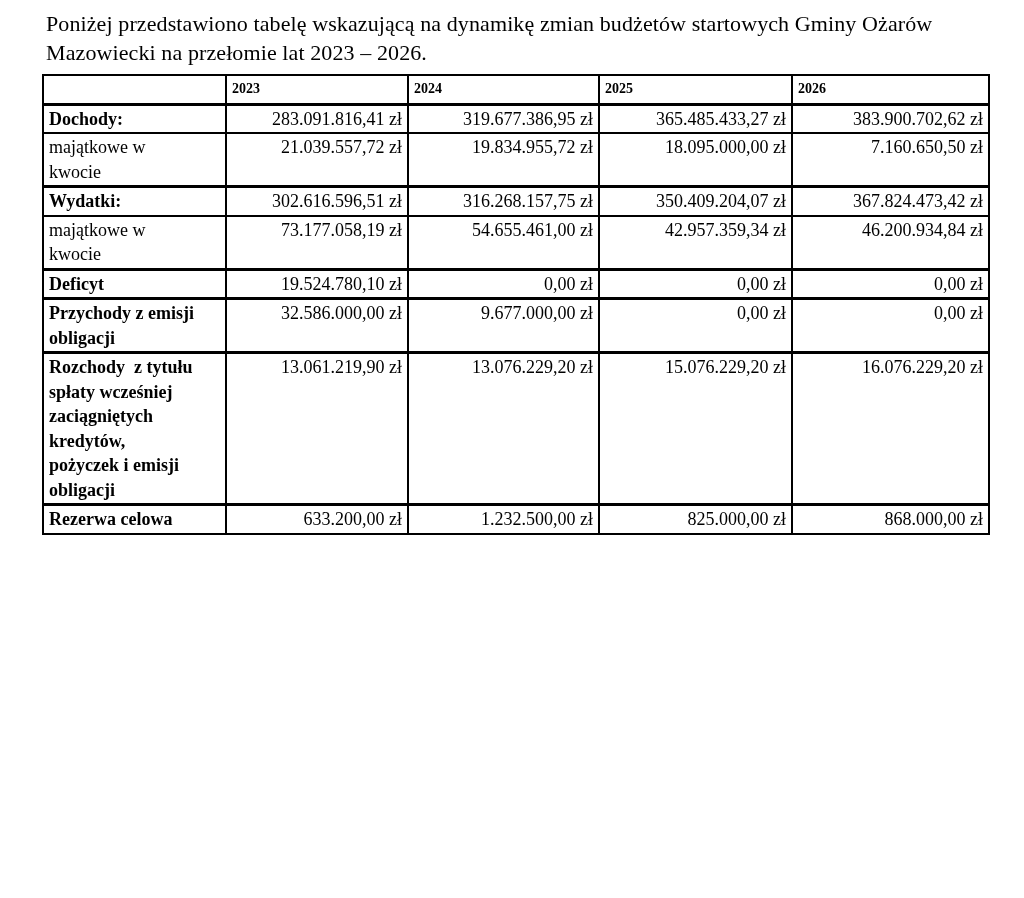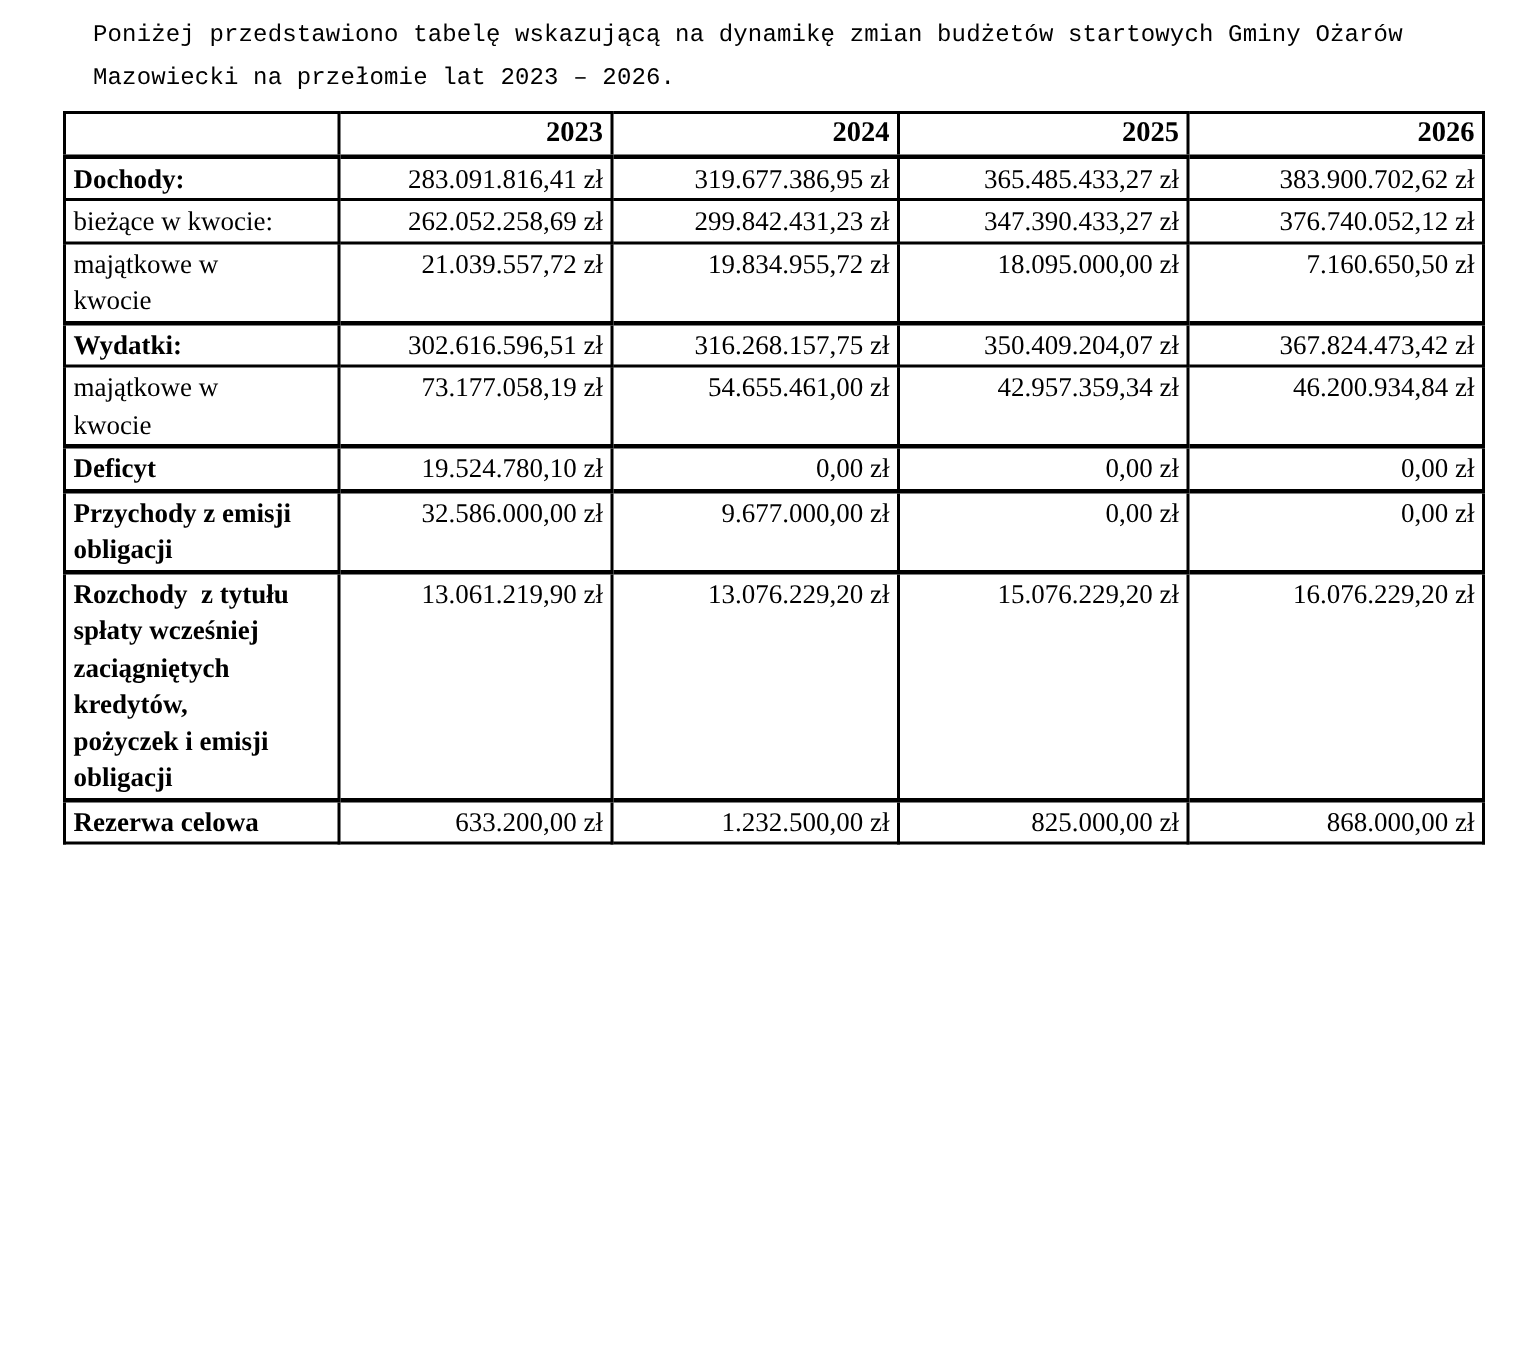--- a/index.html
+++ b/index.html
@@ -12,45 +12,44 @@
     width: 1024px;
     height: 898px;
     overflow: hidden;
     font-family: "Liberation Serif", "DejaVu Serif", serif;
     color: #000000;
   }
   .page {
     padding: 9px 30px 0 42px;
   }
   .intro {
-    margin: 0 0 7px 20px;
-    font-size: 16px;
+    margin: 0 0 7px 4px;
+    font-size: 22px;
     line-height: 29px;
     white-space: pre-line;
     letter-spacing: 0.1px;
-    font-family: Liberation Mono, monospace;
   }
   table.budget {
     border-collapse: collapse;
     table-layout: fixed;
     width: 946px;
   }
   table.budget th,
   table.budget td {
     border: 2px solid #000000;
     padding: 1px 5px;
     font-size: 18px;
     line-height: 24.5px;
     vertical-align: top;
     overflow: hidden;
   }
   table.budget thead th {
     font-weight: bold;
-    font-size: 19px;
-    text-align: right;
+    font-size: 14px;
+    text-align: left;
     border-bottom-width: 3px;
   }
   td.label {
     text-align: left;
     white-space: pre-wrap;
   }
   td.label.bold {
     font-weight: bold;
   }
   td.value {
@@ -86,27 +85,20 @@
         <th>2026</th>
       </tr>
     </thead>
     <tbody>
         <tr class="section">
           <td class="label bold">Dochody:</td>
           <td class="value">283.091.816,41 zł</td>
           <td class="value">319.677.386,95 zł</td>
           <td class="value">365.485.433,27 zł</td>
           <td class="value">383.900.702,62 zł</td>
-        </tr>
-        <tr>
-          <td class="label">bieżące w kwocie:</td>
-          <td class="value">262.052.258,69 zł</td>
-          <td class="value">299.842.431,23 zł</td>
-          <td class="value">347.390.433,27 zł</td>
-          <td class="value">376.740.052,12 zł</td>
         </tr>
         <tr>
           <td class="label">majątkowe w
 kwocie</td>
           <td class="value">21.039.557,72 zł</td>
           <td class="value">19.834.955,72 zł</td>
           <td class="value">18.095.000,00 zł</td>
           <td class="value">7.160.650,50 zł</td>
         </tr>
         <tr class="section">

